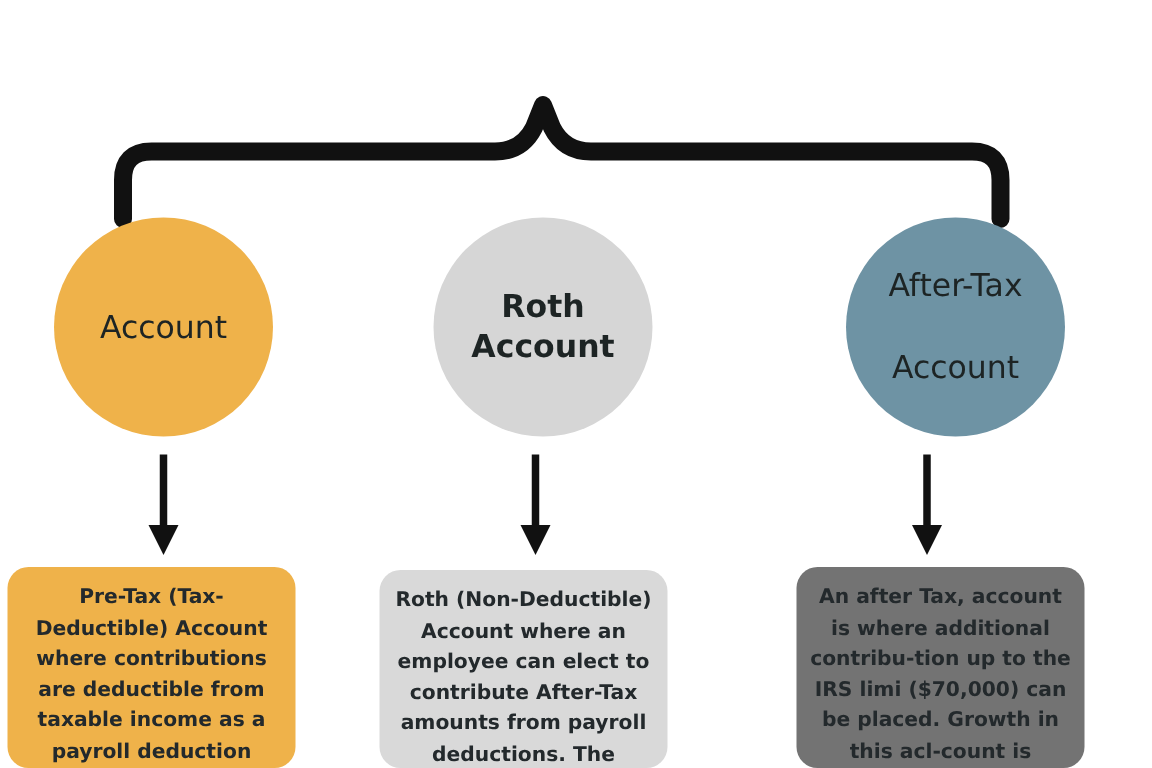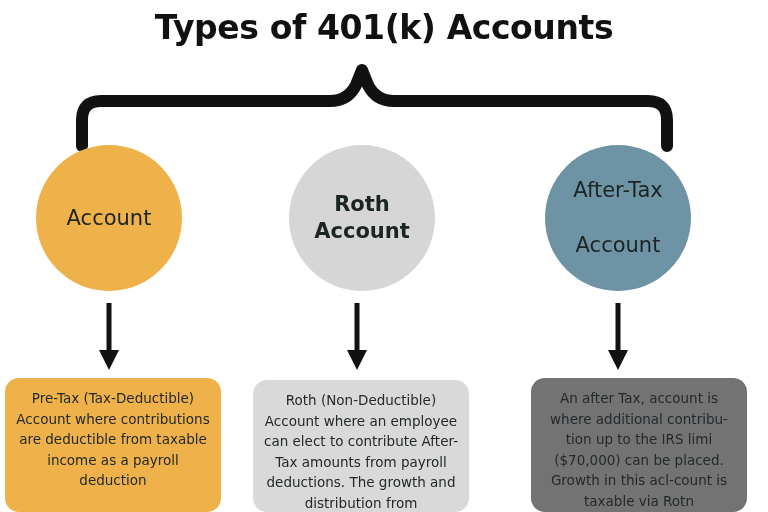--- a/index.html
+++ b/index.html
@@ -56,46 +56,46 @@
     text-align: center;
     line-height: 1.28;
     font-size: 21px;
     color: #1d2424;
     font-family: "DejaVu Sans", "Liberation Sans", sans-serif;
   }
   .node-circle span { display: block; }
 
   #circle-pretax   { left: 36px;  top: 145px; }
   #circle-roth     { left: 289px; top: 145px; font-weight: bold; }
-  #circle-aftertax { left: 545px; top: 145px; gap: 28px; }
+  #circle-aftertax { left: 564px; top: 145px; gap: 28px; }
 
   
   .desc-box {
     position: absolute;
-    width: 216px;
+    width: 192px;
     border-radius: 14px;
     box-sizing: border-box;
     padding: 10px 8px 6px 8px;
     text-align: center;
     font-size: 13.5px;
     line-height: 1.52;
     color: #23292c;
     overflow: hidden;
     font-family: "DejaVu Sans", "Liberation Sans", sans-serif;
+    font-weight: bold;
   }
   #box-pretax   { left: 5px;   top: 378px; height: 134px; }
   #box-roth     { left: 253px; top: 380px; height: 132px; }
   #box-aftertax { left: 516px; top: 378px; height: 134px; }
 </style>
 </head>
 <body>
 
 <div id="canvas" style="background: rgb(255, 255, 255);">
 
-  <div id="title">Types of 401(k) Accounts</div>
 
   <svg id="bracket" viewBox="0 0 768 512" width="768" height="512">
 
     <path d="M 82 146
              L 82 120
              Q 82 101 101 101
              L 330 101
              Q 348 101 356 85
              L 362 70
              L 368 85

